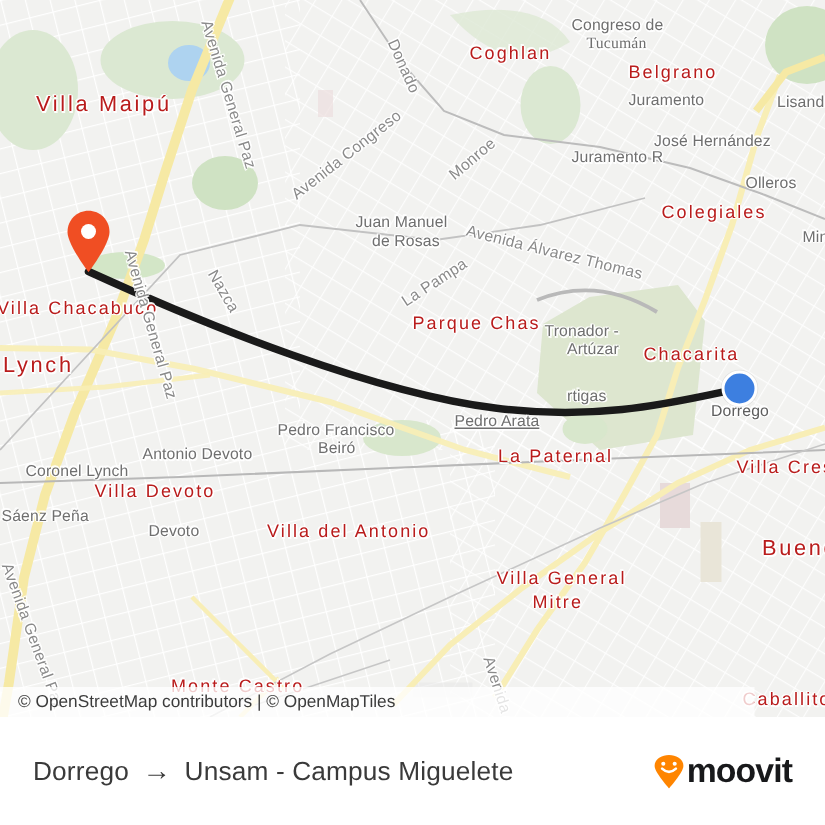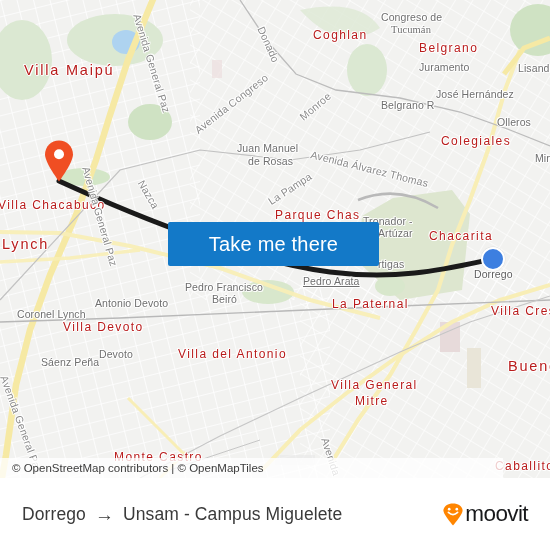--- a/index.html
+++ b/index.html
@@ -153,21 +153,21 @@
     font-size: 19px;
     color: #3a3a3a;
     line-height: 1;
   }
   #moovit-logo {
     display: flex;
     align-items: center;
   }
   #moovit-logo .wordmark {
     font-size: 22.5px;
-    font-weight: normal;
+    font-weight: bold;
     color: #18191b;
     letter-spacing: -0.6px;
     margin-left: 1px;
   }
 </style>
 </head>
 <body>
 
 <div id="app">
 
@@ -245,36 +245,36 @@
         <div class="mlabel place big" style="left: 508px; top: 358px;">Buenos</div>
         <div class="mlabel place" style="left: 114px; top: 450px;">Monte Castro</div>
         <div class="mlabel place" style="left: 495px; top: 459px;">Caballito</div>
       </div>
 
     <div>
         <div class="mlabel poi" style="left: 381px; top: 11px;">Congreso de</div>
         <div class="mlabel poi" style="left: 391px; top: 24px; font-family: Liberation Serif, serif;">Tucumán</div>
         <div class="mlabel poi" style="left: 419px; top: 61px;">Juramento</div>
         <div class="mlabel poi" style="left: 436px; top: 88px;">José Hernández</div>
-        <div class="mlabel poi" style="left: 381px; top: 99px;">Belgrano R</div>
+        <div class="mlabel poi" style="left: 381px; top: 99px;">Juramento R</div>
         <div class="mlabel poi" style="left: 497px; top: 116px;">Olleros</div>
         <div class="mlabel poi" style="left: 518px; top: 62px;">Lisandro</div>
         <div class="mlabel poi" style="left: 535px; top: 152px;">Mini</div>
         <div class="mlabel poi" style="left: 237px; top: 142px;">Juan Manuel</div>
         <div class="mlabel poi" style="left: 248px; top: 155px;">de Rosas</div>
         <div class="mlabel poi" style="left: 363px; top: 215px;">Tronador -</div>
         <div class="mlabel poi" style="left: 378px; top: 227px;">Artúzar</div>
         <div class="mlabel poi" style="left: 378px; top: 258px;">rtigas</div>
         <div class="mlabel poi" style="left: 303px; top: 275px; text-decoration: underline;">Pedro Arata</div>
         <div class="mlabel poi" style="left: 185px; top: 281px;">Pedro Francisco</div>
         <div class="mlabel poi" style="left: 212px; top: 293px;">Beiró</div>
         <div class="mlabel poi" style="left: 95px; top: 297px;">Antonio Devoto</div>
         <div class="mlabel poi" style="left: 17px; top: 308px;">Coronel Lynch</div>
         <div class="mlabel poi" style="left: 99px; top: 348px;">Devoto</div>
-        <div class="mlabel poi" style="left: 1px; top: 356px; padding-left: 40px;">Sáenz Peña</div>
+        <div class="mlabel poi" style="left: 1px; top: 338px;">Sáenz Peña</div>
         <div class="mlabel place" style="left: 331px; top: 378px;">Villa General</div>
         <div class="mlabel place" style="left: 355px; top: 394px;">Mitre</div>
       </div>
 
     <div>
         <div class="mlabel street" style="left: 137px; top: 8px; transform: rotate(73deg);">Avenida General Paz</div>
         <div class="mlabel street" style="left: 261px; top: 21px; transform: rotate(66deg);">Donado</div>
         <div class="mlabel street" style="left: 196px; top: 125px; transform: rotate(-38deg);">Avenida Congreso</div>
         <div class="mlabel street" style="left: 301px; top: 112px; transform: rotate(-40deg);">Monroe</div>
         <div class="mlabel street" style="left: 311px; top: 148px; transform: rotate(14deg);">Avenida Álvarez Thomas</div>
@@ -291,21 +291,20 @@
 
     <div id="origin-pin">
       <svg viewBox="0 0 30 42" width="30" height="42">
         <path d="M15 41.5 C15 41.5 29 23 29 14.6 C29 6.6 22.7 0.5 15 0.5 C7.3 0.5 1 6.6 1 14.6 C1 23 15 41.5 15 41.5 Z" fill="#f04e23"></path>
         <circle cx="15" cy="14.3" r="5" fill="#ffffff"></circle>
       </svg>
     </div>
 
     <div id="dest-dot"></div>
 
-    <button id="take-me-there">Take me there</button>
 
     <div id="attribution">© OpenStreetMap contributors | © OpenMapTiles</div>
   </div>
 
   <div id="footer">
 
     <div id="route-summary">
       <span>Dorrego</span>
       <span class="arrow">→</span>
       <span>Unsam - Campus Miguelete</span>

